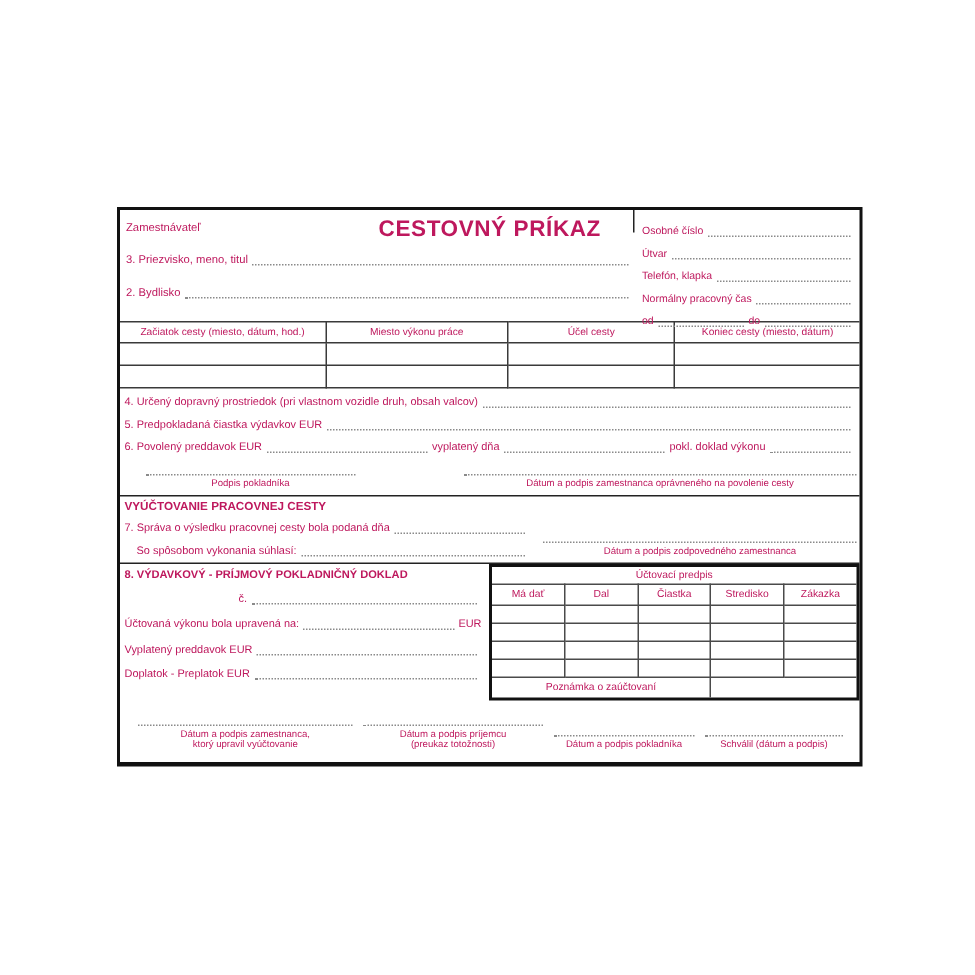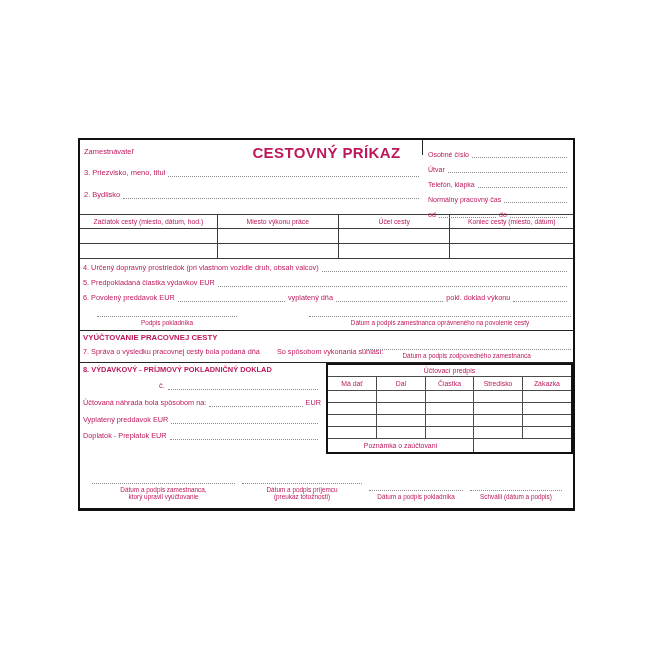--- a/index.html
+++ b/index.html
@@ -38,21 +38,21 @@
   .sigrow1{display:flex;flex:none;margin-top:6px;padding:0 2px 3px 17px;}
   .siggroup{display:flex;flex-direction:column;justify-content:flex-end;}
   .sigdots{border-bottom:1px dotted #8a8a8a;height:6px;margin-bottom:2px;}
   .sigcap{font-size:6.4px;text-align:center;line-height:1.2;}
   .sig-cashier{width:140px;}
   .sig-auth{width:262px;margin-left:auto;}
   
   .secbar{border-top:1px solid #222;font-size:7.8px;font-weight:bold;
           padding:2px 3px 1px 3px;flex:none;}
   .sec7row{display:flex;flex:none;padding:0 2px 2px 3px;}
-  .sec7left{width:56%;display:flex;flex-direction:row;}
+  .sec7left{width:56%;display:flex;flex-direction:column;}
   .sec7right{flex:1;display:flex;flex-direction:column;justify-content:flex-end;
              padding-bottom:1px;margin-left:6px;}
   
   .sec8{border-top:1px solid #222;display:flex;flex:none;}
   .sec8left{flex:1;padding:2px 5px 0 3px;}
   .sec8title{font-size:7.4px;font-weight:bold;height:12px;}
   .cline{display:flex;font-size:7.3px;align-items:flex-end;padding-bottom:2px;}
   .cline .lbl{white-space:nowrap;}
   .row-c{height:13px;margin-left:76px;}
   .row-adj{height:15px;}
@@ -188,21 +188,21 @@
     </div>
 
     <div class="sec8">
       <div class="sec8left">
         <div class="sec8title">8. VÝDAVKOVÝ - PRÍJMOVÝ POKLADNIČNÝ DOKLAD</div>
         <div class="cline row-c">
           <span class="lbl">č.</span>
           <span class="dots"></span>
         </div>
         <div class="cline row-adj">
-          <span class="lbl">Účtovaná náhrada bola spôsobom na:</span>
+          <span class="lbl">Účtovaná výkonu bola upravená na:</span>
           <span class="dots"></span>
           <span class="lbl">EUR</span>
         </div>
         <div class="cline row-adv">
           <span class="lbl">Vyplatený preddavok EUR</span>
           <span class="dots"></span>
         </div>
         <div class="cline row-bal">
           <span class="lbl">Doplatok - Preplatok EUR</span>
           <span class="dots"></span>

